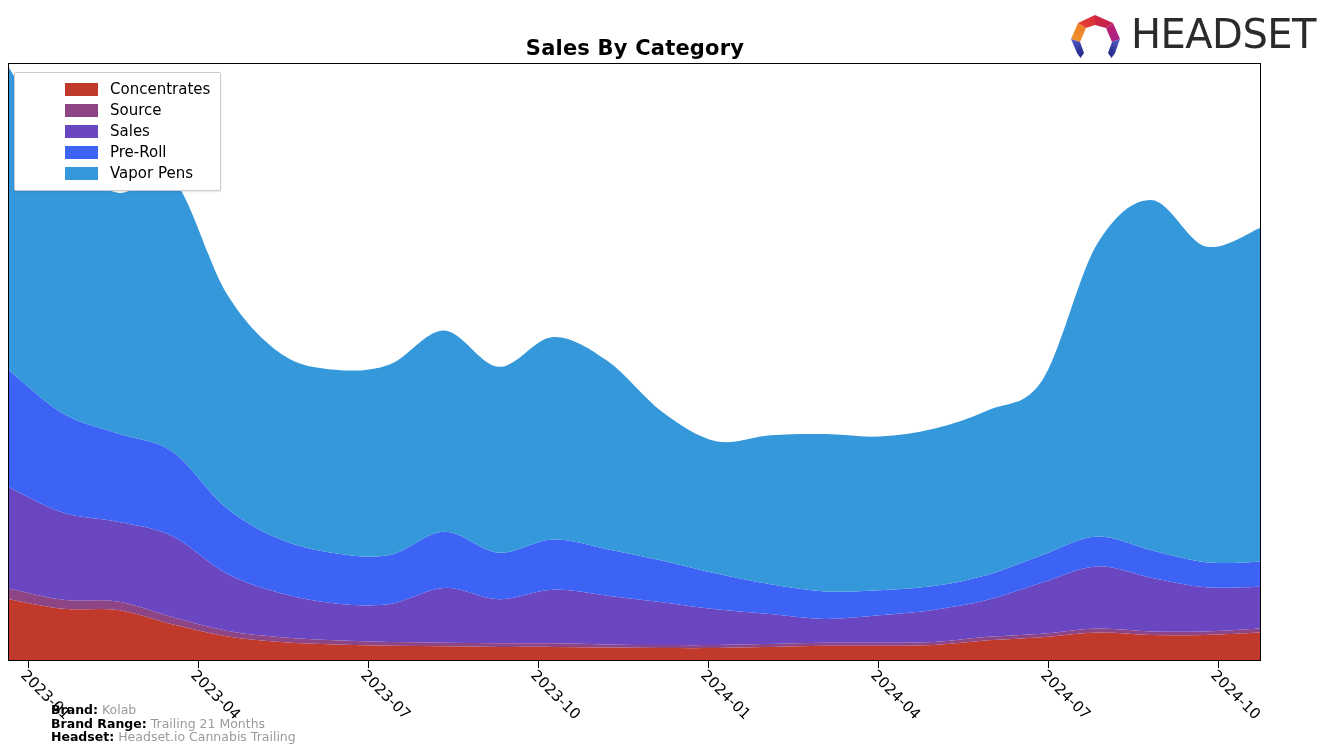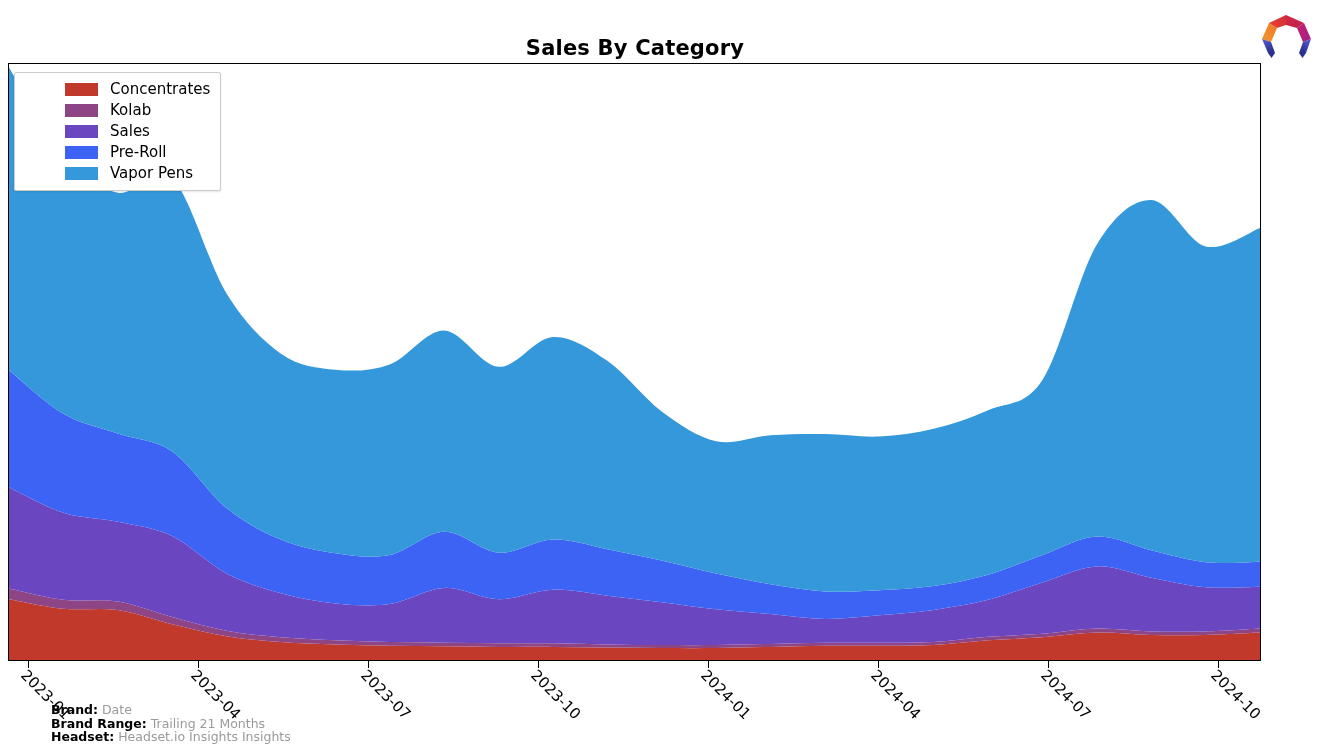--- a/index.html
+++ b/index.html
@@ -166,20 +166,21 @@
     <polygon points="28,6 46,14 39,19 28,16" fill="url(#gRedR)"></polygon>
 
     <polygon points="46,14 53,30 45,33 39,19" fill="url(#gMag)"></polygon>
 
     <polygon points="4,30 13,33 17,44 10,44" fill="url(#gBlueL)"></polygon>
     <polygon points="10,44 17,44 13.5,49 " fill="#2b2f8f"></polygon>
 
     <polygon points="53,30 45,33 41,44 48,44" fill="url(#gBlueR)"></polygon>
     <polygon points="41,44 48,44 44.5,49" fill="#2b2f8f"></polygon>
   </svg>
+  <div class="logo-word">HEADSET</div>
 </div>
 
 <div id="plot-area">
   <svg id="plot-svg" viewBox="0 0 1253 598" preserveAspectRatio="none">
     <g id="areas">
         <path d="M 0.00 537.00 C 9.08 538.60, 36.32 544.78, 54.48 546.57 C 72.64 548.37, 90.80 545.18, 108.96 547.77 C 127.12 550.36, 145.28 557.73, 163.43 562.12 C 181.59 566.51, 199.75 571.09, 217.91 574.08 C 236.07 577.07, 254.23 578.66, 272.39 580.06 C 290.55 581.46, 308.71 581.85, 326.87 582.45 C 345.03 583.05, 363.19 583.35, 381.35 583.65 C 399.51 583.95, 417.67 584.05, 435.83 584.25 C 453.99 584.45, 472.14 584.74, 490.30 584.84 C 508.46 584.94, 526.62 584.74, 544.78 584.84 C 562.94 584.94, 581.10 585.24, 599.26 585.44 C 617.42 585.64, 635.58 585.94, 653.74 586.04 C 671.90 586.14, 690.06 586.24, 708.22 586.04 C 726.38 585.84, 744.54 585.24, 762.70 584.84 C 780.86 584.45, 799.01 583.85, 817.17 583.65 C 835.33 583.45, 853.49 583.75, 871.65 583.65 C 889.81 583.55, 907.97 583.95, 926.13 583.05 C 944.29 582.15, 962.45 579.56, 980.61 578.27 C 998.77 576.97, 1016.93 576.57, 1035.09 575.28 C 1053.25 573.98, 1071.41 570.89, 1089.57 570.49 C 1107.72 570.09, 1125.88 572.49, 1144.04 572.88 C 1162.20 573.28, 1180.36 573.28, 1198.52 572.88 C 1216.68 572.49, 1243.92 570.89, 1253.00 570.49 L 1253.00 598.00 C 1243.92 598.00, 1216.68 598.00, 1198.52 598.00 C 1180.36 598.00, 1162.20 598.00, 1144.04 598.00 C 1125.88 598.00, 1107.72 598.00, 1089.57 598.00 C 1071.41 598.00, 1053.25 598.00, 1035.09 598.00 C 1016.93 598.00, 998.77 598.00, 980.61 598.00 C 962.45 598.00, 944.29 598.00, 926.13 598.00 C 907.97 598.00, 889.81 598.00, 871.65 598.00 C 853.49 598.00, 835.33 598.00, 817.17 598.00 C 799.01 598.00, 780.86 598.00, 762.70 598.00 C 744.54 598.00, 726.38 598.00, 708.22 598.00 C 690.06 598.00, 671.90 598.00, 653.74 598.00 C 635.58 598.00, 617.42 598.00, 599.26 598.00 C 581.10 598.00, 562.94 598.00, 544.78 598.00 C 526.62 598.00, 508.46 598.00, 490.30 598.00 C 472.14 598.00, 453.99 598.00, 435.83 598.00 C 417.67 598.00, 399.51 598.00, 381.35 598.00 C 363.19 598.00, 345.03 598.00, 326.87 598.00 C 308.71 598.00, 290.55 598.00, 272.39 598.00 C 254.23 598.00, 236.07 598.00, 217.91 598.00 C 199.75 598.00, 181.59 598.00, 163.43 598.00 C 145.28 598.00, 127.12 598.00, 108.96 598.00 C 90.80 598.00, 72.64 598.00, 54.48 598.00 C 36.32 598.00, 9.08 598.00, 0.00 598.00 Z" fill="#c0392b"></path>
         <path d="M 0.00 526.24 C 9.08 528.13, 36.32 535.41, 54.48 537.60 C 72.64 539.79, 90.80 536.51, 108.96 539.40 C 127.12 542.29, 145.28 550.06, 163.43 554.94 C 181.59 559.83, 199.75 565.31, 217.91 568.70 C 236.07 572.09, 254.23 573.68, 272.39 575.28 C 290.55 576.87, 308.71 577.47, 326.87 578.27 C 345.03 579.06, 363.19 579.66, 381.35 580.06 C 399.51 580.46, 417.67 580.46, 435.83 580.66 C 453.99 580.86, 472.14 581.16, 490.30 581.26 C 508.46 581.36, 526.62 581.06, 544.78 581.26 C 562.94 581.46, 581.10 582.15, 599.26 582.45 C 617.42 582.75, 635.58 582.95, 653.74 583.05 C 671.90 583.15, 690.06 583.25, 708.22 583.05 C 726.38 582.85, 744.54 582.25, 762.70 581.85 C 780.86 581.46, 799.01 580.86, 817.17 580.66 C 835.33 580.46, 853.49 580.76, 871.65 580.66 C 889.81 580.56, 907.97 581.06, 926.13 580.06 C 944.29 579.06, 962.45 576.07, 980.61 574.68 C 998.77 573.28, 1016.93 573.08, 1035.09 571.69 C 1053.25 570.29, 1071.41 566.70, 1089.57 566.31 C 1107.72 565.91, 1125.88 568.80, 1144.04 569.30 C 1162.20 569.79, 1180.36 569.79, 1198.52 569.30 C 1216.68 568.80, 1243.92 566.80, 1253.00 566.31 L 1253.00 570.49 C 1243.92 570.89, 1216.68 572.49, 1198.52 572.88 C 1180.36 573.28, 1162.20 573.28, 1144.04 572.88 C 1125.88 572.49, 1107.72 570.09, 1089.57 570.49 C 1071.41 570.89, 1053.25 573.98, 1035.09 575.28 C 1016.93 576.57, 998.77 576.97, 980.61 578.27 C 962.45 579.56, 944.29 582.15, 926.13 583.05 C 907.97 583.95, 889.81 583.55, 871.65 583.65 C 853.49 583.75, 835.33 583.45, 817.17 583.65 C 799.01 583.85, 780.86 584.45, 762.70 584.84 C 744.54 585.24, 726.38 585.84, 708.22 586.04 C 690.06 586.24, 671.90 586.14, 653.74 586.04 C 635.58 585.94, 617.42 585.64, 599.26 585.44 C 581.10 585.24, 562.94 584.94, 544.78 584.84 C 526.62 584.74, 508.46 584.94, 490.30 584.84 C 472.14 584.74, 453.99 584.45, 435.83 584.25 C 417.67 584.05, 399.51 583.95, 381.35 583.65 C 363.19 583.35, 345.03 583.05, 326.87 582.45 C 308.71 581.85, 290.55 581.46, 272.39 580.06 C 254.23 578.66, 236.07 577.07, 217.91 574.08 C 199.75 571.09, 181.59 566.51, 163.43 562.12 C 145.28 557.73, 127.12 550.36, 108.96 547.77 C 90.80 545.18, 72.64 548.37, 54.48 546.57 C 36.32 544.78, 9.08 538.60, 0.00 537.00 Z" fill="#8e4585"></path>
         <path d="M 0.00 424.58 C 9.08 428.87, 36.32 444.51, 54.48 450.29 C 72.64 456.07, 90.80 455.38, 108.96 459.26 C 127.12 463.15, 145.28 464.94, 163.43 473.62 C 181.59 482.29, 199.75 501.72, 217.91 511.29 C 236.07 520.86, 254.23 526.04, 272.39 531.02 C 290.55 536.01, 308.71 539.40, 326.87 541.19 C 345.03 542.98, 363.19 544.38, 381.35 541.79 C 399.51 539.20, 417.67 526.44, 435.83 525.64 C 453.99 524.84, 472.14 536.71, 490.30 537.00 C 508.46 537.30, 526.62 528.03, 544.78 527.44 C 562.94 526.84, 581.10 531.32, 599.26 533.42 C 617.42 535.51, 635.58 537.70, 653.74 539.99 C 671.90 542.29, 690.06 545.18, 708.22 547.17 C 726.38 549.16, 744.54 550.36, 762.70 551.95 C 780.86 553.55, 799.01 556.54, 817.17 556.74 C 835.33 556.94, 853.49 554.64, 871.65 553.15 C 889.81 551.65, 907.97 550.36, 926.13 547.77 C 944.29 545.18, 962.45 542.19, 980.61 537.60 C 998.77 533.02, 1016.93 525.84, 1035.09 520.26 C 1053.25 514.68, 1071.41 504.91, 1089.57 504.11 C 1107.72 503.32, 1125.88 511.99, 1144.04 515.48 C 1162.20 518.96, 1180.36 523.55, 1198.52 525.04 C 1216.68 526.54, 1243.92 524.55, 1253.00 524.45 L 1253.00 566.31 C 1243.92 566.80, 1216.68 568.80, 1198.52 569.30 C 1180.36 569.79, 1162.20 569.79, 1144.04 569.30 C 1125.88 568.80, 1107.72 565.91, 1089.57 566.31 C 1071.41 566.70, 1053.25 570.29, 1035.09 571.69 C 1016.93 573.08, 998.77 573.28, 980.61 574.68 C 962.45 576.07, 944.29 579.06, 926.13 580.06 C 907.97 581.06, 889.81 580.56, 871.65 580.66 C 853.49 580.76, 835.33 580.46, 817.17 580.66 C 799.01 580.86, 780.86 581.46, 762.70 581.85 C 744.54 582.25, 726.38 582.85, 708.22 583.05 C 690.06 583.25, 671.90 583.15, 653.74 583.05 C 635.58 582.95, 617.42 582.75, 599.26 582.45 C 581.10 582.15, 562.94 581.46, 544.78 581.26 C 526.62 581.06, 508.46 581.36, 490.30 581.26 C 472.14 581.16, 453.99 580.86, 435.83 580.66 C 417.67 580.46, 399.51 580.46, 381.35 580.06 C 363.19 579.66, 345.03 579.06, 326.87 578.27 C 308.71 577.47, 290.55 576.87, 272.39 575.28 C 254.23 573.68, 236.07 572.09, 217.91 568.70 C 199.75 565.31, 181.59 559.83, 163.43 554.94 C 145.28 550.06, 127.12 542.29, 108.96 539.40 C 90.80 536.51, 72.64 539.79, 54.48 537.60 C 36.32 535.41, 9.08 528.13, 0.00 526.24 Z" fill="#6b46c1"></path>
         <path d="M 0.00 307.37 C 9.08 314.65, 36.32 340.46, 54.48 351.03 C 72.64 361.59, 90.80 364.48, 108.96 370.76 C 127.12 377.04, 145.28 376.24, 163.43 388.70 C 181.59 401.16, 199.75 430.76, 217.91 445.51 C 236.07 460.26, 254.23 469.63, 272.39 477.20 C 290.55 484.78, 308.71 488.37, 326.87 490.96 C 345.03 493.55, 363.19 496.34, 381.35 492.75 C 399.51 489.16, 417.67 469.83, 435.83 469.43 C 453.99 469.03, 472.14 489.06, 490.30 490.36 C 508.46 491.66, 526.62 477.80, 544.78 477.20 C 562.94 476.61, 581.10 483.28, 599.26 486.77 C 617.42 490.26, 635.58 494.05, 653.74 498.13 C 671.90 502.22, 690.06 507.30, 708.22 511.29 C 726.38 515.28, 744.54 519.06, 762.70 522.05 C 780.86 525.04, 799.01 528.23, 817.17 529.23 C 835.33 530.23, 853.49 528.93, 871.65 528.03 C 889.81 527.14, 907.97 526.44, 926.13 523.85 C 944.29 521.26, 962.45 517.67, 980.61 512.49 C 998.77 507.30, 1016.93 499.13, 1035.09 492.75 C 1053.25 486.37, 1071.41 475.01, 1089.57 474.21 C 1107.72 473.42, 1125.88 483.68, 1144.04 487.97 C 1162.20 492.25, 1180.36 498.03, 1198.52 499.93 C 1216.68 501.82, 1243.92 499.43, 1253.00 499.33 L 1253.00 524.45 C 1243.92 524.55, 1216.68 526.54, 1198.52 525.04 C 1180.36 523.55, 1162.20 518.96, 1144.04 515.48 C 1125.88 511.99, 1107.72 503.32, 1089.57 504.11 C 1071.41 504.91, 1053.25 514.68, 1035.09 520.26 C 1016.93 525.84, 998.77 533.02, 980.61 537.60 C 962.45 542.19, 944.29 545.18, 926.13 547.77 C 907.97 550.36, 889.81 551.65, 871.65 553.15 C 853.49 554.64, 835.33 556.94, 817.17 556.74 C 799.01 556.54, 780.86 553.55, 762.70 551.95 C 744.54 550.36, 726.38 549.16, 708.22 547.17 C 690.06 545.18, 671.90 542.29, 653.74 539.99 C 635.58 537.70, 617.42 535.51, 599.26 533.42 C 581.10 531.32, 562.94 526.84, 544.78 527.44 C 526.62 528.03, 508.46 537.30, 490.30 537.00 C 472.14 536.71, 453.99 524.84, 435.83 525.64 C 417.67 526.44, 399.51 539.20, 381.35 541.79 C 363.19 544.38, 345.03 542.98, 326.87 541.19 C 308.71 539.40, 290.55 536.01, 272.39 531.02 C 254.23 526.04, 236.07 520.86, 217.91 511.29 C 199.75 501.72, 181.59 482.29, 163.43 473.62 C 145.28 464.94, 127.12 463.15, 108.96 459.26 C 90.80 455.38, 72.64 456.07, 54.48 450.29 C 36.32 444.51, 9.08 428.87, 0.00 424.58 Z" fill="#3d63f5"></path>
         <path d="M 0.00 3.59 C 9.08 18.44, 36.32 71.76, 54.48 92.69 C 72.64 113.62, 90.80 125.48, 108.96 129.17 C 127.12 132.86, 145.28 97.97, 163.43 114.82 C 181.59 131.66, 199.75 200.93, 217.91 230.23 C 236.07 259.53, 254.23 277.87, 272.39 290.63 C 290.55 303.39, 308.71 304.98, 326.87 306.77 C 345.03 308.57, 363.19 307.97, 381.35 301.39 C 399.51 294.81, 417.67 266.91, 435.83 267.31 C 453.99 267.70, 472.14 302.69, 490.30 303.78 C 508.46 304.88, 526.62 274.88, 544.78 273.88 C 562.94 272.89, 581.10 285.35, 599.26 297.80 C 617.42 310.26, 635.58 335.18, 653.74 348.63 C 671.90 362.09, 690.06 374.55, 708.22 378.53 C 726.38 382.52, 744.54 373.75, 762.70 372.55 C 780.86 371.36, 799.01 371.16, 817.17 371.36 C 835.33 371.56, 853.49 374.65, 871.65 373.75 C 889.81 372.85, 907.97 370.36, 926.13 365.98 C 944.29 361.59, 962.45 355.61, 980.61 347.44 C 998.77 339.27, 1016.93 344.65, 1035.09 316.94 C 1053.25 289.23, 1071.41 211.29, 1089.57 181.19 C 1107.72 151.09, 1125.88 136.05, 1144.04 136.34 C 1162.20 136.64, 1180.36 178.30, 1198.52 182.99 C 1216.68 187.67, 1243.92 167.54, 1253.00 164.45 L 1253.00 499.33 C 1243.92 499.43, 1216.68 501.82, 1198.52 499.93 C 1180.36 498.03, 1162.20 492.25, 1144.04 487.97 C 1125.88 483.68, 1107.72 473.42, 1089.57 474.21 C 1071.41 475.01, 1053.25 486.37, 1035.09 492.75 C 1016.93 499.13, 998.77 507.30, 980.61 512.49 C 962.45 517.67, 944.29 521.26, 926.13 523.85 C 907.97 526.44, 889.81 527.14, 871.65 528.03 C 853.49 528.93, 835.33 530.23, 817.17 529.23 C 799.01 528.23, 780.86 525.04, 762.70 522.05 C 744.54 519.06, 726.38 515.28, 708.22 511.29 C 690.06 507.30, 671.90 502.22, 653.74 498.13 C 635.58 494.05, 617.42 490.26, 599.26 486.77 C 581.10 483.28, 562.94 476.61, 544.78 477.20 C 526.62 477.80, 508.46 491.66, 490.30 490.36 C 472.14 489.06, 453.99 469.03, 435.83 469.43 C 417.67 469.83, 399.51 489.16, 381.35 492.75 C 363.19 496.34, 345.03 493.55, 326.87 490.96 C 308.71 488.37, 290.55 484.78, 272.39 477.20 C 254.23 469.63, 236.07 460.26, 217.91 445.51 C 199.75 430.76, 181.59 401.16, 163.43 388.70 C 145.28 376.24, 127.12 377.04, 108.96 370.76 C 90.80 364.48, 72.64 361.59, 54.48 351.03 C 36.32 340.46, 9.08 314.65, 0.00 307.37 Z" fill="#3498db"></path>
@@ -187,21 +188,21 @@
   </svg>
 </div>
 
 <div id="legend">
   <div class="legend-row">
     <span class="legend-swatch" style="background: rgb(192, 57, 43);"></span>
     <span class="legend-label">Concentrates</span>
   </div>
   <div class="legend-row">
     <span class="legend-swatch" style="background: rgb(142, 69, 133);"></span>
-    <span class="legend-label">Kolab</span>
+    <span class="legend-label">Source</span>
   </div>
   <div class="legend-row">
     <span class="legend-swatch" style="background: rgb(107, 70, 193);"></span>
     <span class="legend-label">Sales</span>
   </div>
   <div class="legend-row">
     <span class="legend-swatch" style="background: rgb(61, 99, 245);"></span>
     <span class="legend-label">Pre-Roll</span>
   </div>
   <div class="legend-row">
@@ -225,23 +226,23 @@
     <div class="tick-label" style="left: 880px;">2024-04</div>
     <div class="tick-mark" style="left: 1048px;"></div>
     <div class="tick-label" style="left: 1050px;">2024-07</div>
     <div class="tick-mark" style="left: 1218px;"></div>
     <div class="tick-label" style="left: 1220px;">2024-10</div>
   </div>
 
 <div id="footer">
   <div class="frow">
     <span class="fkey">Brand:</span>
-    <span class="fval">Date</span>
+    <span class="fval">Kolab</span>
   </div>
   <div class="frow">
     <span class="fkey">Brand Range:</span>
     <span class="fval">Trailing 21 Months</span>
   </div>
   <div class="frow">
     <span class="fkey">Headset:</span>
-    <span class="fval">Headset.io Insights Insights</span>
+    <span class="fval">Headset.io Cannabis Trailing</span>
   </div>
 </div>
 
 </body></html>

